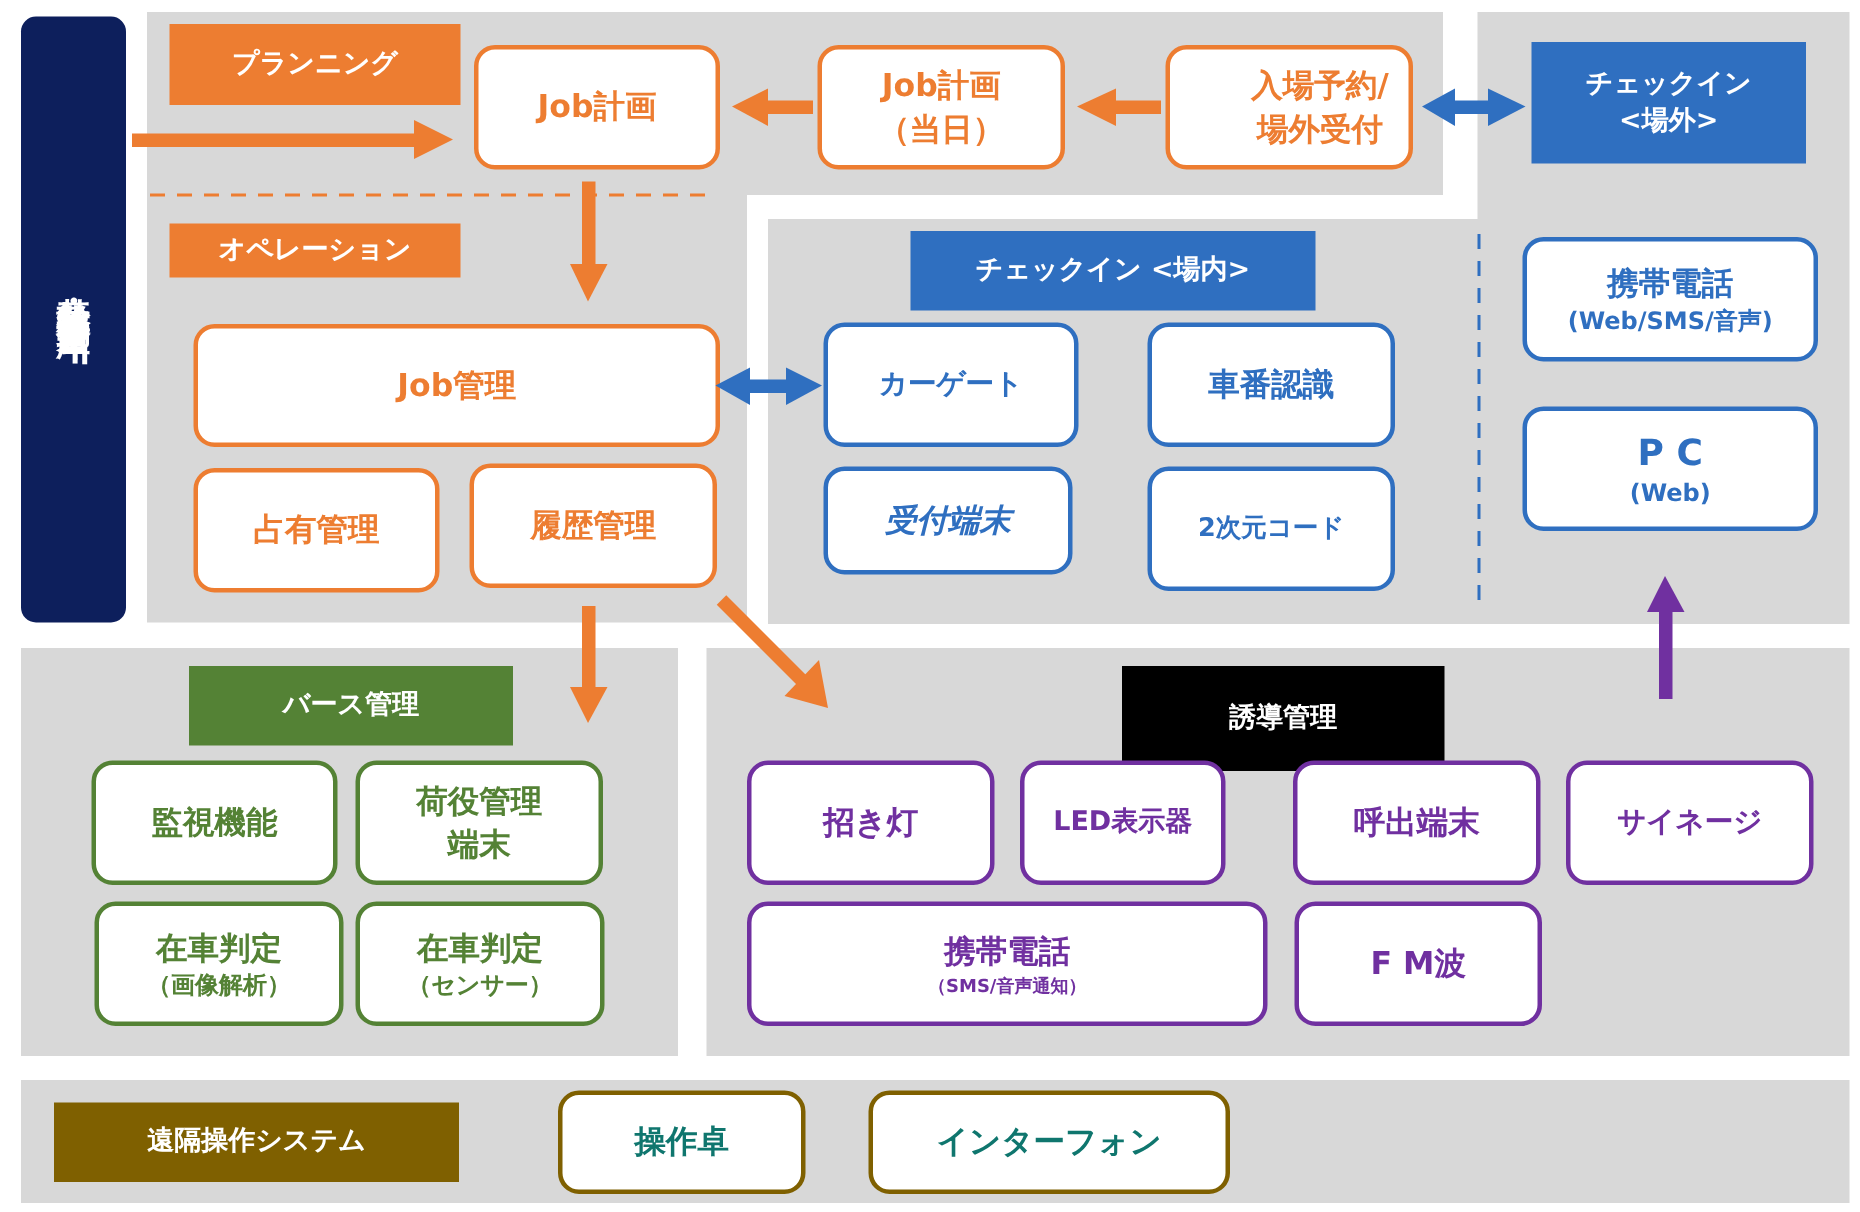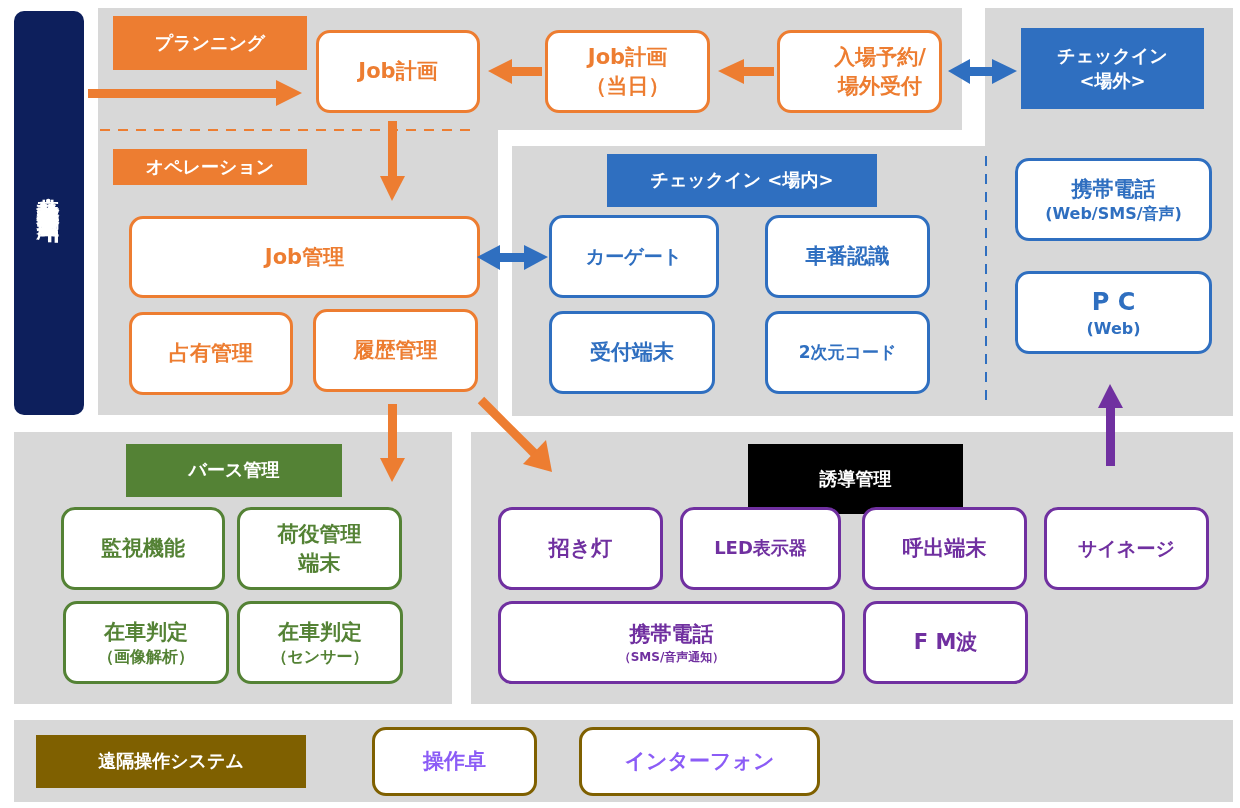--- a/index.html
+++ b/index.html
@@ -9,21 +9,21 @@
   .label { position: absolute; color: #fff; display: flex; align-items: center; justify-content: center;
            text-align: center; font-size: 18px; line-height: 1.35; }
   .box { position: absolute; background: #fff; border: 3px solid; border-radius: 14px;
          display: flex; flex-direction: column; align-items: center; justify-content: center;
          text-align: center; font-size: 21px; line-height: 1.35; }
   .box .sub { font-size: 16px; }
   .o { border-color: #ed7d31; color: #ed7d31; }
   .b { border-color: #2f6fc0; color: #2f6fc0; }
   .g { border-color: #548235; color: #548235; }
   .p { border-color: #7030a0; color: #7030a0; }
-  .br { border-color: #7f6000; color: #8b5cf6; }
+  .br { border-color: #7f6000; color: #0f766e; }
   svg.overlay { position: absolute; left: 0; top: 0; width: 1240px; height: 808px; pointer-events: none; }
   .vert { position: absolute; left: 14px; top: 11px; width: 70px; height: 404px; background: #0d1f5c;
           border-radius: 10px; color: #fff; display: flex; align-items: center; justify-content: center; }
   .vert span { writing-mode: vertical-rl; font-size: 23px; letter-spacing: 2px; }
 </style>
 </head>
 <body>
 
 <div class="panel" style="left:98px;top:8px;width:864px;height:122px;"></div>
 <div class="panel" style="left:98px;top:130px;width:400px;height:285px;"></div>
@@ -74,21 +74,21 @@
   <span>履歴管理</span>
 </div>
 
 <div class="label" style="left:607px;top:154px;width:270px;height:53px;background:#2f6fc0;">チェックイン &lt;場内&gt;</div>
 <div class="box b" style="left:549px;top:215px;width:170px;height:83px;">
   <span style="font-size:19px;">カーゲート</span>
 </div>
 <div class="box b" style="left:765px;top:215px;width:165px;height:83px;">
   <span>車番認識</span>
 </div>
-<div class="box b" style="left:549px;top:311px;width:166px;height:83px;">
+<div class="box b" style="left:549px;top:311px;width:166px;height:72px;font-style:italic;">
   <span>受付端末</span>
 </div>
 <div class="box b" style="left:765px;top:311px;width:165px;height:83px;">
   <span style="font-size:17px;">2次元コード</span>
 </div>
 
 <div class="label" style="left:126px;top:444px;width:216px;height:53px;background:#548235;">バース管理</div>
 <div class="box g" style="left:61px;top:507px;width:164px;height:83px;">
   <span>監視機能</span>
 </div>
@@ -102,21 +102,21 @@
 </div>
 <div class="box g" style="left:237px;top:601px;width:166px;height:83px;">
   <span>在車判定</span>
   <span class="sub">（センサー）</span>
 </div>
 
 <div class="label" style="left:748px;top:444px;width:215px;height:70px;background:#000000;">誘導管理</div>
 <div class="box p" style="left:498px;top:507px;width:165px;height:83px;">
   <span>招き灯</span>
 </div>
-<div class="box p" style="left:680px;top:507px;width:161px;height:83px;">
+<div class="box p" style="left:680px;top:507px;width:137px;height:83px;">
   <span style="font-size:18px;">LED表示器</span>
 </div>
 <div class="box p" style="left:862px;top:507px;width:165px;height:83px;">
   <span>呼出端末</span>
 </div>
 <div class="box p" style="left:1044px;top:507px;width:165px;height:83px;">
   <span style="font-size:19px;">サイネージ</span>
 </div>
 <div class="box p" style="left:498px;top:601px;width:347px;height:83px;">
   <span>携帯電話</span>

